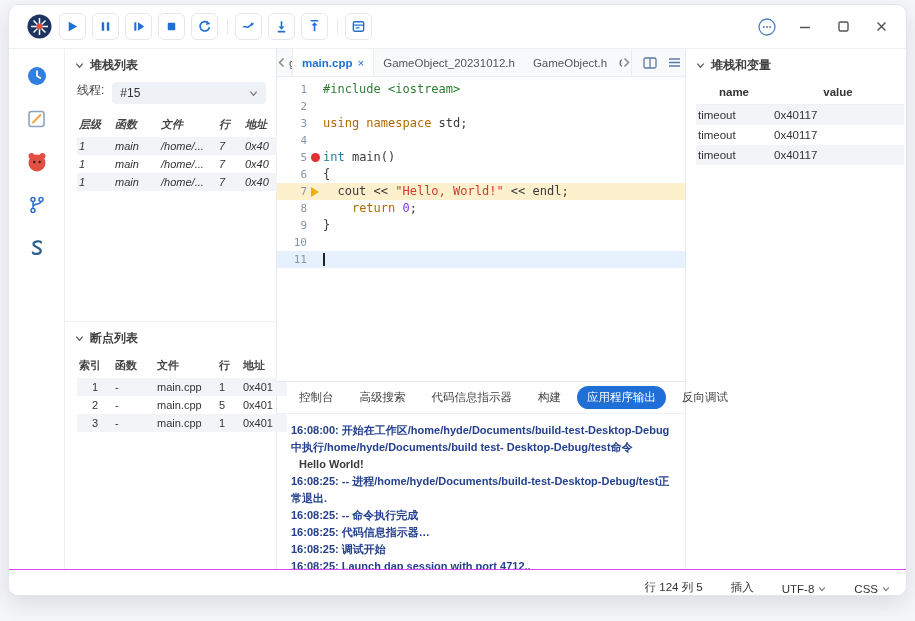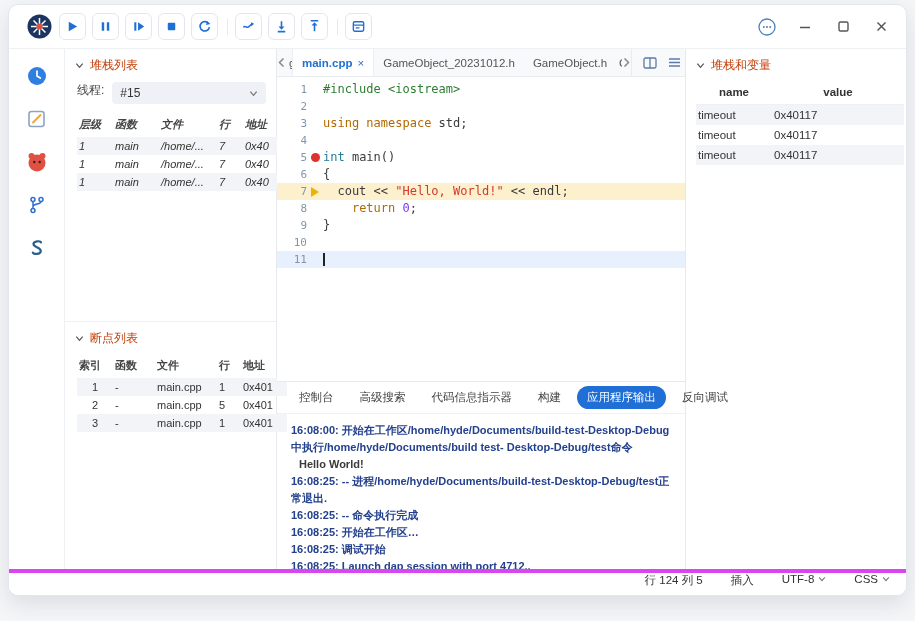--- a/index.html
+++ b/index.html
@@ -20,21 +20,21 @@
   .spacer { flex:1; }
   .win-ctl { width:26px; height:26px; display:flex; align-items:center; justify-content:center; margin-left:12px; cursor:pointer; }
   
   .content { flex:1; display:flex; min-height:0; }
   .iconstrip { width:56px; border-right:1px solid #eef1f4; display:flex; flex-direction:column; align-items:center; padding-top:14px; gap:17px; }
   .side-ic { width:26px; height:26px; display:flex; align-items:center; justify-content:center; cursor:pointer; }
   .leftpanel { width:212px; border-right:1px solid #e6e9ee; display:flex; flex-direction:column; font-size:12px; }
   .center { flex:1; display:flex; flex-direction:column; border-right:1px solid #e6e9ee; min-width:0; }
   .rightpanel { width:220px; display:flex; flex-direction:column; font-size:12px; }
   
-  .sec-head { display:flex; align-items:center; gap:6px; padding:8px 10px 6px 10px; font-weight:normal; color:#c2410c; cursor:pointer; }
+  .sec-head { display:flex; align-items:center; gap:6px; padding:8px 10px 6px 10px; font-weight:bold; color:#404040; cursor:pointer; }
   .thread-row { display:flex; gap:8px; padding:2px 10px 8px 12px; }
   .thread-label { color:#444; }
   .thread-select { flex:1; height:22px; background:#eef1f5; border-radius:4px; display:flex; align-items:center; justify-content:space-between; padding:0 8px; cursor:pointer; color:#333; }
   .grid-stack, .grid-bp { display:grid; font-size:11px; }
   .grid-stack { grid-template-columns:36px 46px 58px 26px 44px; }
   .grid-bp    { grid-template-columns:36px 42px 62px 24px 46px; }
   .g-h { color:#444; font-weight:bold; padding:5px 2px; }
   .g-c { color:#333; padding:3px 2px; white-space:nowrap; overflow:hidden; }
   .g-row { display:contents; }
   .row-alt .g-c { background:#f2f4f7; }
@@ -67,21 +67,21 @@
   .btab { padding:4px 10px; border-radius:12px; cursor:pointer; white-space:nowrap; }
   .btab.active { background:#1f6fd6; color:#fff; }
   .output { flex:1; overflow:hidden; padding:8px 14px; font-size:11px; font-weight:bold; line-height:1.55; border-top:1px solid #eef1f4; }
   .out-info { color:#24418e; word-break:break-all; }
   .out-stdout { color:#3a3a3a; word-break:break-all;margin-left:8px; }
   
   .var-grid { display:grid; grid-template-columns:76px 1fr; font-size:11.5px; padding:0 2px 0 10px; }
   .var-h { color:#333; font-weight:bold; padding:6px 2px; border-bottom:1px solid #edf0f4;text-align:center; }
   .var-c { padding:4px 2px; color:#333; }
   
-  .statusbar { height:26px; border-top:4px solid #d946ef; display:flex; align-items:flex-start; justify-content:flex-end; gap:28px; padding:0 16px; font-size:11.5px; color:#333; flex:0 0 auto; background:#fff; }
+  .statusbar { height:26px; border-top:1px solid #d946ef; display:flex; align-items:flex-end; justify-content:flex-end; gap:28px; padding:0 16px; font-size:11.5px; color:#333; flex:0 0 auto; background:#fff; }
   .sb-item { display:flex; align-items:center; gap:4px; cursor:pointer; white-space:nowrap; }
   svg { display:block; }
 </style>
 </head>
 <body>
 
 <div class="window">
 
   <div class="titlebar">
     <div class="logo-wrap">
@@ -440,21 +440,21 @@
         <div class="btab">构建</div>
         <div class="btab active">应用程序输出</div>
         <div class="btab">反向调试</div>
       </div>
 
       <div class="output">
         <div class="out-info">16:08:00: 开始在工作区/home/hyde/Documents/build-test-Desktop-Debug中执行/home/hyde/Documents/build test- Desktop-Debug/test命令</div>
         <div class="out-stdout">Hello World!</div>
         <div class="out-info">16:08:25: -- 进程/home/hyde/Documents/build-test-Desktop-Debug/test正常退出.</div>
         <div class="out-info">16:08:25: -- 命令执行完成</div>
-        <div class="out-info">16:08:25: 开始在工作区…</div>
+        <div class="out-info">16:08:25: 代码信息指示器…</div>
         <div class="out-info">16:08:25: 调试开始</div>
         <div class="out-info">16:08:25: Launch dap session with port 4712..</div>
       </div>
     </div>
 
     <div class="rightpanel">
       <div class="sec-head">
         <span>
             <svg width="9" height="9" viewBox="0 0 10 10">
               <polyline points="1.5,3 5,7 8.5,3" stroke="#555" stroke-width="1.4" fill="none"></polyline>

